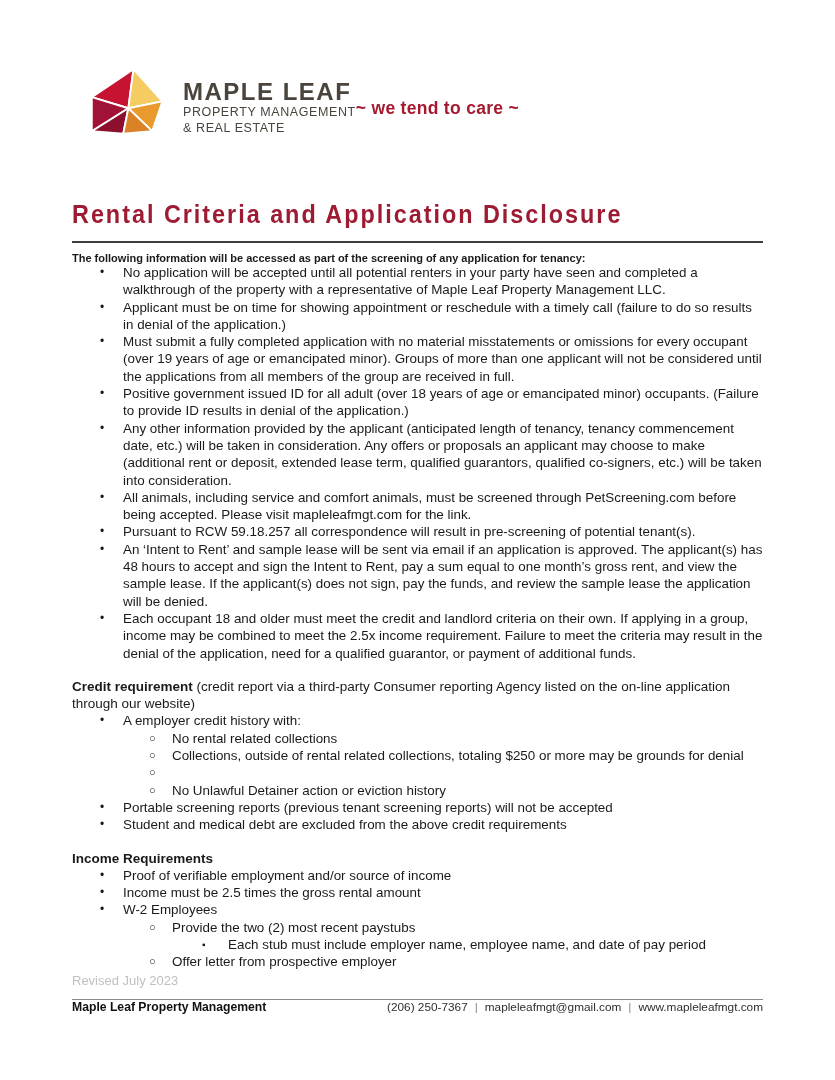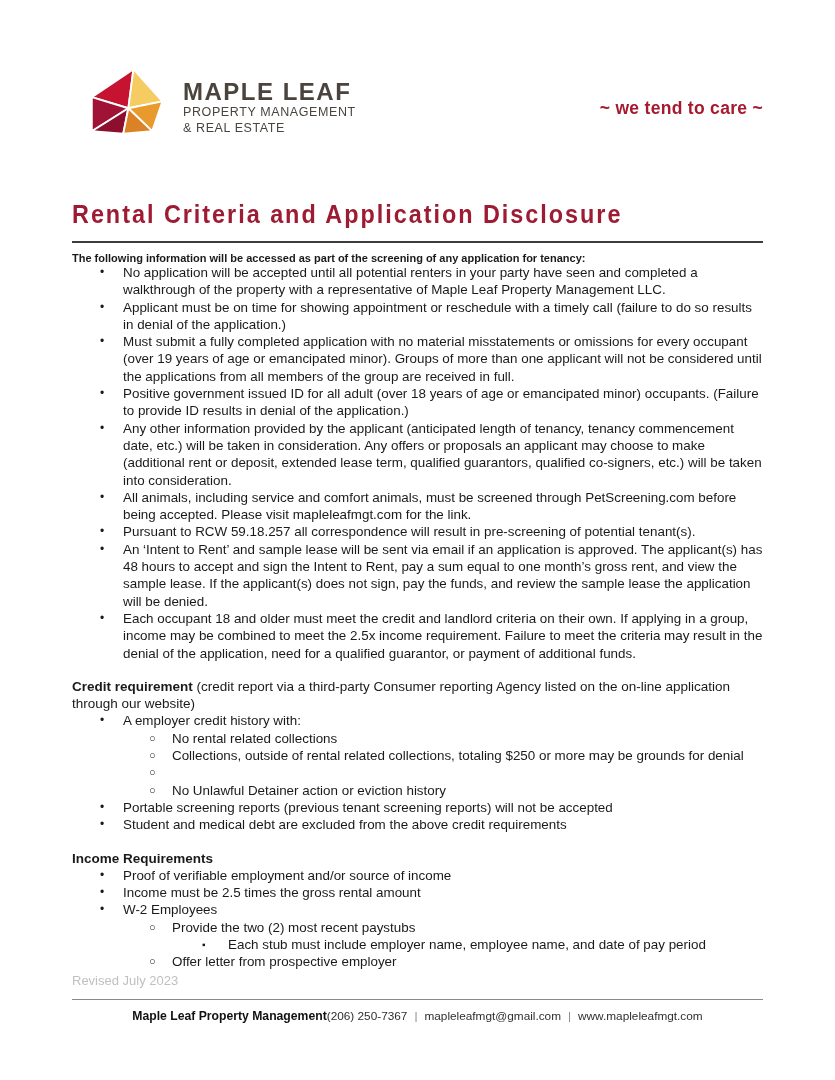--- a/index.html
+++ b/index.html
@@ -5,21 +5,21 @@
   * { margin: 0; padding: 0; box-sizing: border-box; }
   html, body { background: #fff; }
   body {
     width: 835px; height: 1080px; position: relative; overflow: hidden;
     font-family: "Liberation Sans", "DejaVu Sans", sans-serif;
     color: #1a1a1a;
   }
   .page { position: relative; width: 835px; height: 1080px; padding: 0 72px; }
 
   
-  .masthead { display: flex; justify-content: space-between; align-items: flex-start; padding-top: 66px; }
+  .masthead { display: flex; align-items: flex-start; padding-top: 66px; }
   .logo { display: flex; align-items: flex-start; margin-left: 13px; }
   .logo svg { width: 85px; height: 76px; display: block; }
   .logo-text { margin-left: 13px; margin-top: 13px; color: var(--logo_text); }
   .logo-name { font-size: 24px; font-weight: bold; letter-spacing: 1.5px; line-height: 25px; }
   .logo-sub { font-size: 12.5px; font-weight: normal; letter-spacing: 0.6px; line-height: 15px; margin-top: 1px; }
   .tagline { margin-top: 32px; font-size: 17.5px; font-weight: bold; color: var(--tagline_red); letter-spacing: 0.3px; }
   .t-red { fill: var(--logo_red); } .t-gold { fill: var(--logo_gold); }
   .t-mar { fill: var(--logo_maroon); } .t-mardk { fill: var(--logo_maroon_dark); }
   .t-org { fill: var(--logo_orange); } .t-orgdk { fill: var(--logo_orange_dark); }
 
@@ -39,21 +39,21 @@
   .l1 { padding-left: 28px; } .l1 .mk { width: 23px; font-size: 12px; }
   .l2 { padding-left: 77px; } .l2 .mk { width: 23px; font-size: 11px; }
   .l3 { padding-left: 130px; } .l3 .mk { width: 26px; font-size: 10px; }
   .li .t { flex: 1; }
 
   .revised { text-align: left; font-size: 13px; color: var(--revised_gray); margin-top: 2px; }
 
   
   .footer { position: absolute; left: 72px; right: 72px; top: 999px; }
   .footer-rule { border: none; border-top: 1.5px solid #8a8a8a; }
-  .footer-row { display: flex; justify-content: center; align-items: baseline; margin-top: 9px; }
+  .footer-row { display: flex; justify-content: space-between; align-items: baseline; }
   .footer-left { font-size: 12.2px; font-weight: bold; color: #111; }
   .footer-right { font-size: 11.8px; color: #2e2e2e; }
   .footer-right .sep { color: #8a8a8a; margin: 0 7px; }
 </style>
 </head>
 <body>
 
 <div class="page">
 
   <header class="masthead">

